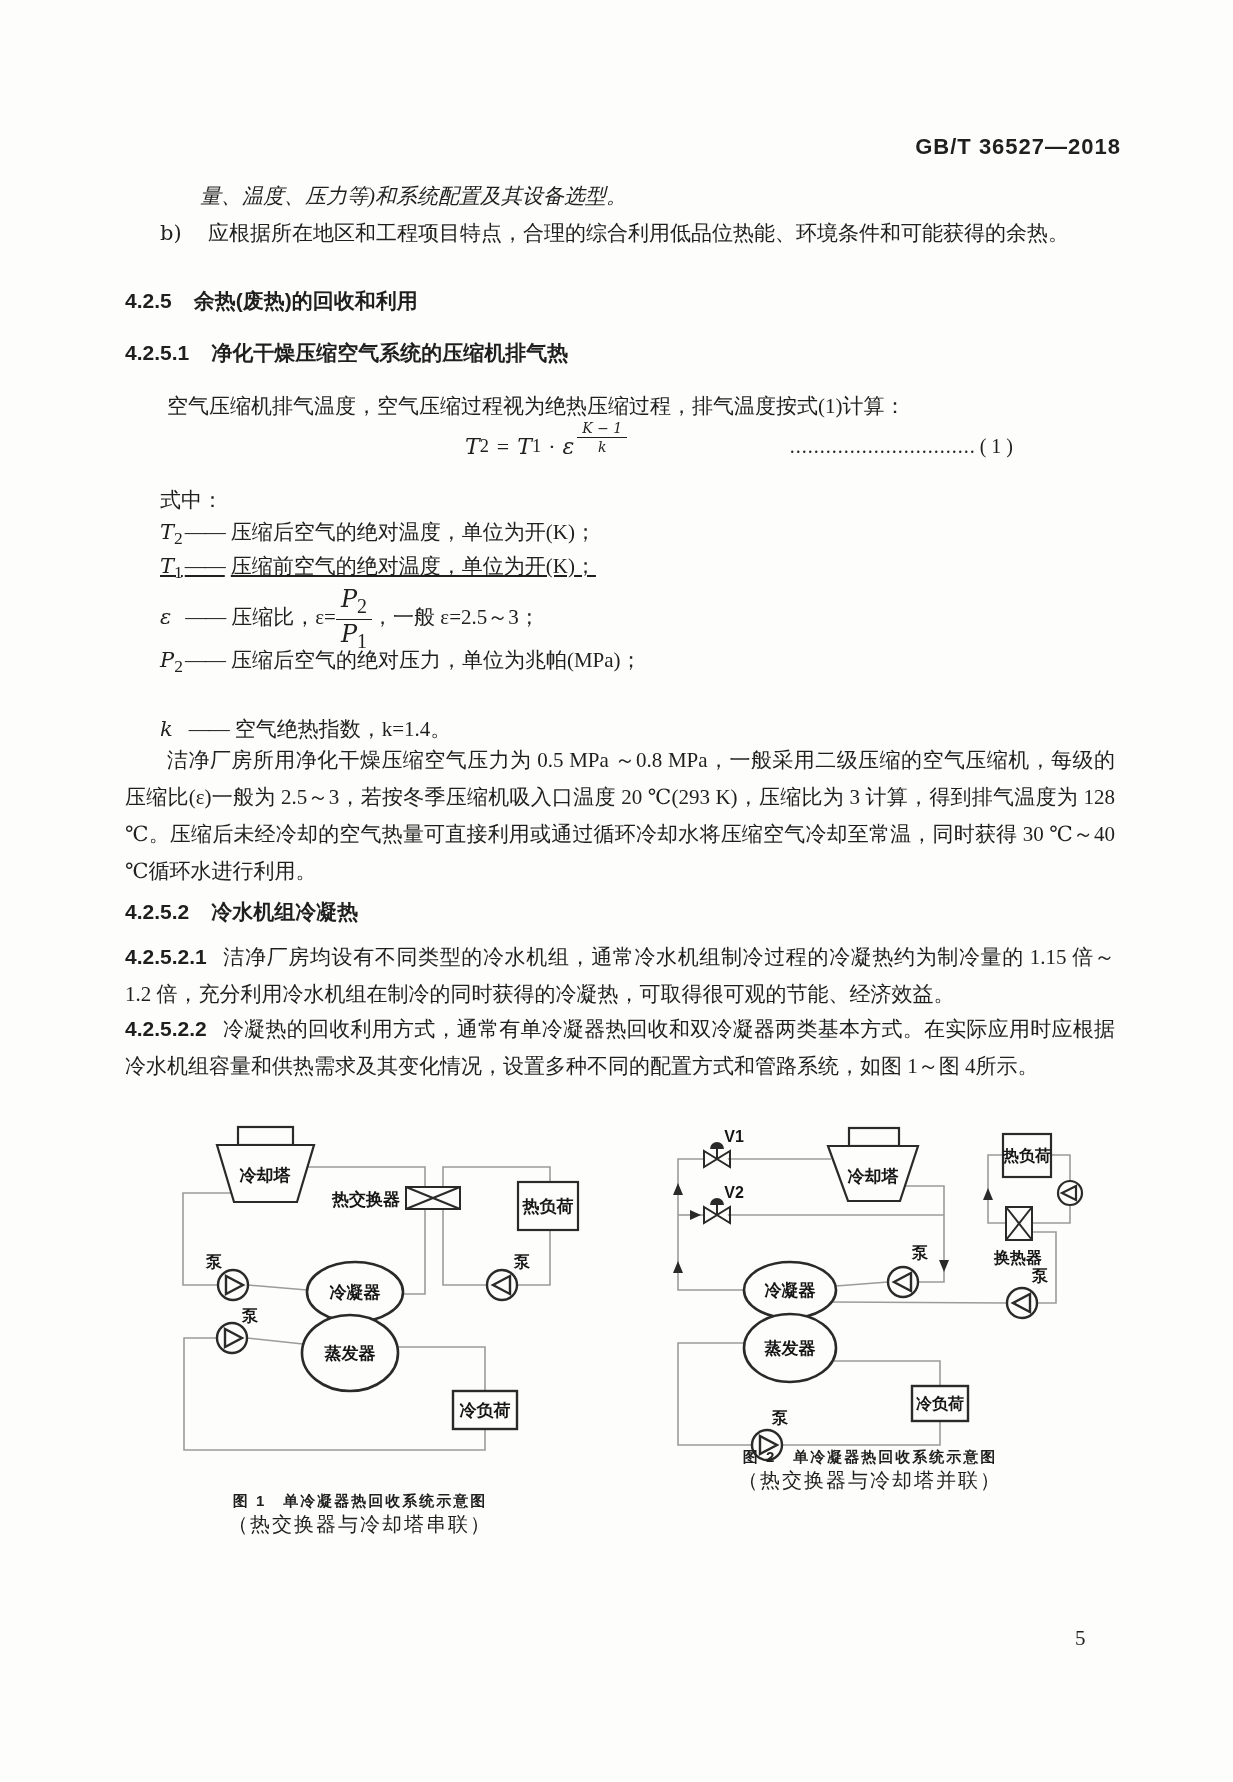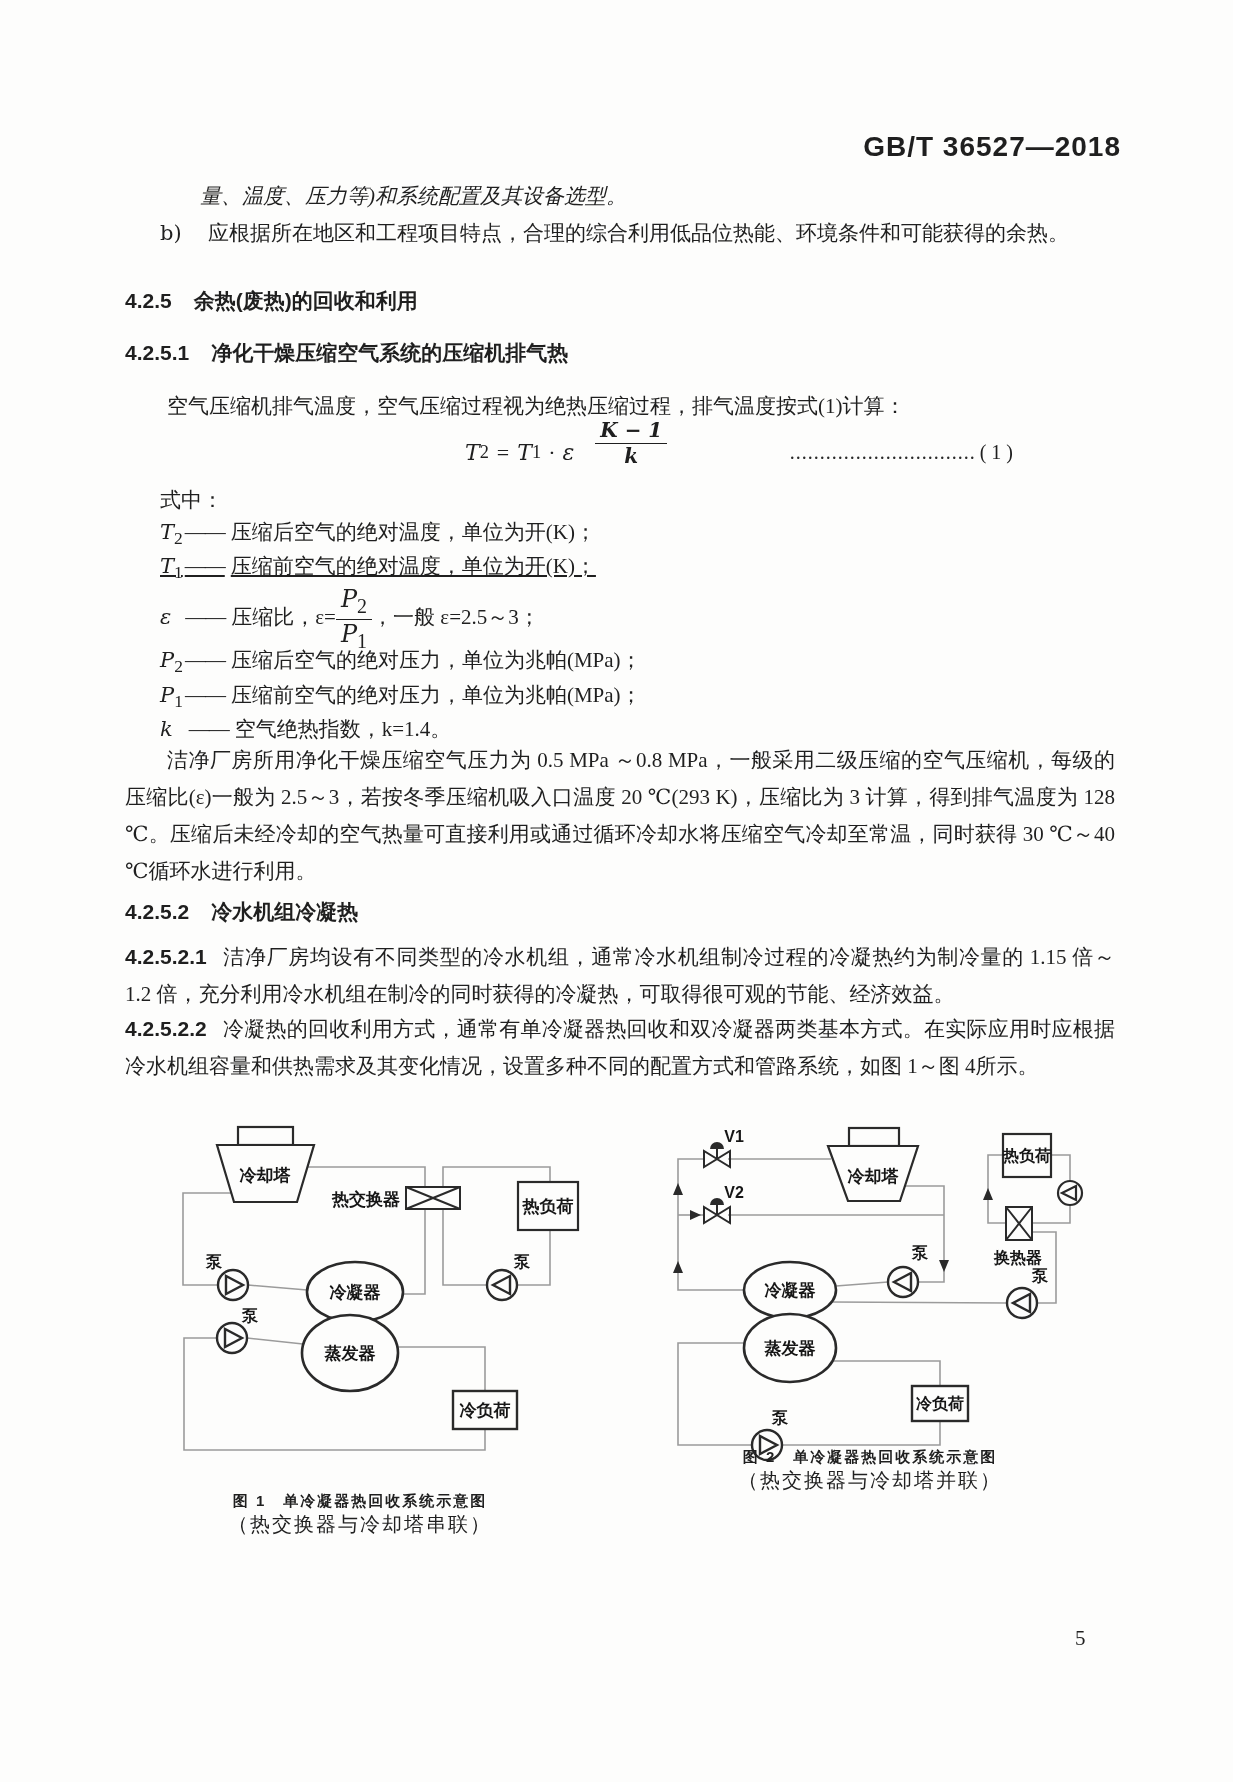--- a/index.html
+++ b/index.html
@@ -1,34 +1,34 @@
 <!DOCTYPE html>
 <html><head>
 <meta charset="utf-8">
 <style>
   html,body{margin:0;padding:0;background:#e8e8e8;}
   .page{position:relative;width:1233px;height:1782px;background:#fdfdfc;margin:0 auto;
         font-family:"Liberation Serif","DejaVu Serif",serif;color:#1f1f1f;overflow:hidden;}
   .blk{position:absolute;left:125px;right:118px;font-size:21px;line-height:37px;}
   .right-head{left:auto;right:112px;text-align:right;font-family:"Liberation Sans","DejaVu Sans",sans-serif;
-        font-weight:bold;font-size:28px;letter-spacing:1px;}
+        font-weight:bold;font-size:22px;letter-spacing:1px;}
   .indent2{text-indent:2em;}
   .hang-a{padding-left:75px;}
   .b-label{display:inline-block;width:48px;font-family:"DejaVu Serif",serif;}
   .heading{font-family:"Liberation Sans","DejaVu Sans",sans-serif;font-weight:bold;font-size:21px;}
   .heading .hnum{margin-right:22px;}
   .pnum{font-family:"Liberation Sans","DejaVu Sans",sans-serif;font-weight:bold;margin-right:16px;}
   .just{text-align:justify;}
   .defs{padding-left:35px;}
   .var{font-style:italic;font-family:"DejaVu Serif",serif;}
   .dash{margin:0 6px 0 2px;letter-spacing:-1px;}
   .frac{display:inline-block;text-align:center;vertical-align:middle;line-height:1.15;font-size:24px;}
   .frac .fnum{display:block;border-bottom:1.5px solid #1f1f1f;padding:0 5px 1px;}
   .frac .fden{display:block;padding-top:1px;}
-  .sup-frac{transform:translateY(-9px);font-size:20px;margin-left:21px;font-weight:bold;}
+  .sup-frac{transform:translateY(-9px);font-size:14px;margin-left:3px;}
   .formula-row{display:flex;align-items:center;}
   .formula-core{margin-left:340px;display:flex;align-items:center;font-size:22px;}
   .eqnum-wrap{margin-left:auto;padding-right:102px;display:flex;align-items:center;font-size:20px;}
   .leader{letter-spacing:1px;color:#2a2a2a;}
   .caption{position:absolute;text-align:center;font-family:"Liberation Sans","DejaVu Sans",sans-serif;}
   .cap1{font-weight:bold;font-size:15px;letter-spacing:2px;}
   .cap2{font-size:20px;letter-spacing:2px;font-weight:normal;
         font-family:"Liberation Serif","DejaVu Serif",serif;}
   .fig{position:absolute;}
   .fig text{font-family:"Liberation Sans","DejaVu Sans",sans-serif;font-weight:bold;fill:#161616;}
@@ -84,23 +84,20 @@
   </div>
   <div class="blk defs" style="top:548px;text-decoration:underline;">
     <span class="var">T</span><sub>1</sub><span class="dash">——</span><span>压缩前空气的绝对温度，单位为开(K)；</span>
   </div>
   <div class="blk defs" style="top:586px;">
     <span class="var">ε</span><span class="dash" style="margin-left:14px;">——</span><span>压缩比，ε=</span><span class="frac"><span class="fnum"><span class="var">P</span><sub>2</sub></span><span class="fden"><span class="var">P</span><sub>1</sub></span></span><span>，一般 ε=2.5～3；</span>
   </div>
   <div class="blk defs" style="top:642px;">
     <span class="var">P</span><sub>2</sub><span class="dash">——</span><span>压缩后空气的绝对压力，单位为兆帕(MPa)；</span>
   </div>
-  <div class="blk defs" style="top:677px;">
-    <span class="var">P</span><sub>1</sub><span class="dash">——</span><span>压缩前空气的绝对压力，单位为兆帕(MPa)；</span>
-  </div>
   <div class="blk defs" style="top:711px;">
     <span class="var">k</span><span class="dash" style="margin-left:16px;">——</span><span>空气绝热指数，k=1.4。</span>
   </div>
 
   <div class="blk indent2 just" style="top:742px;">洁净厂房所用净化干燥压缩空气压力为 0.5 MPa ～0.8 MPa，一般采用二级压缩的空气压缩机，每级的压缩比(ε)一般为 2.5～3，若按冬季压缩机吸入口温度 20 ℃(293 K)，压缩比为 3 计算，得到排气温度为 128 ℃。压缩后未经冷却的空气热量可直接利用或通过循环冷却水将压缩空气冷却至常温，同时获得 30 ℃～40 ℃循环水进行利用。</div>
 
   <div class="blk heading" style="top:893px;">
     <span class="hnum">4.2.5.2</span><span>冷水机组冷凝热</span>
   </div>
 

